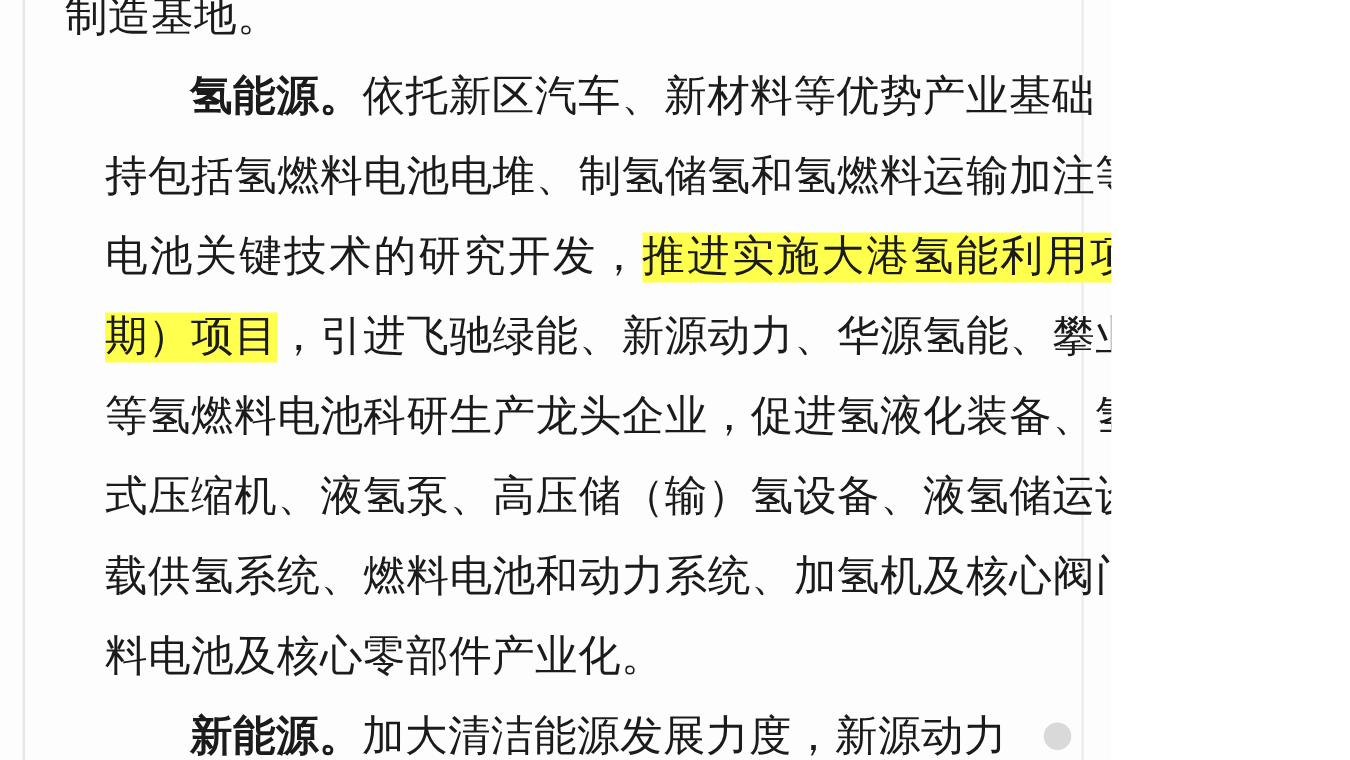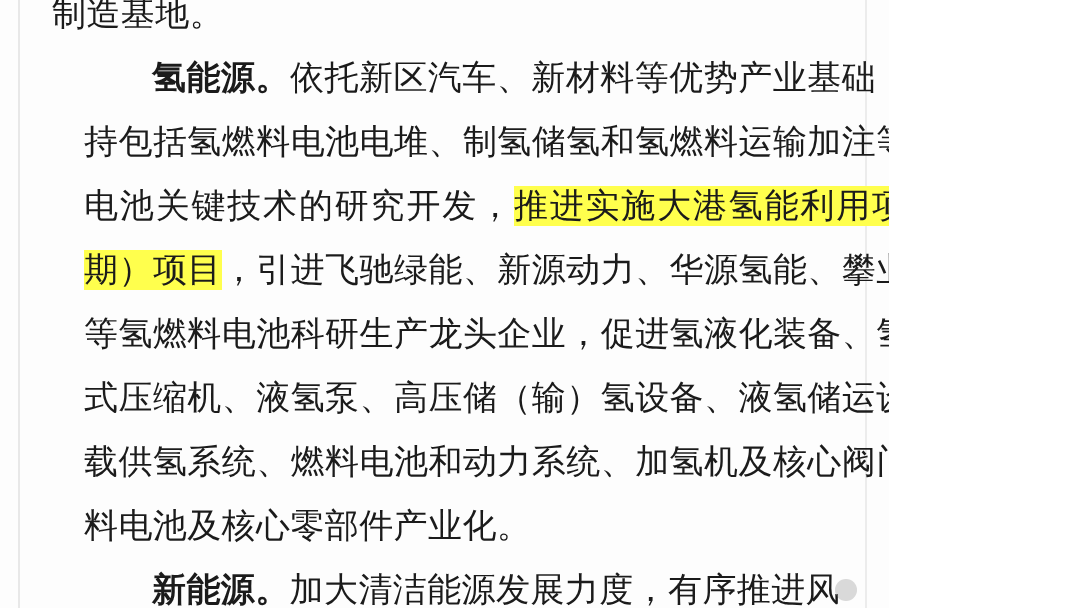--- a/index.html
+++ b/index.html
@@ -109,21 +109,21 @@
 
     <p class="para">
       <span>制造基地。</span>
     </p>
 
     <p class="para indent">
       <span class="lead">氢能源。</span><span>依托新区汽车、新材料等优势产业基础，重点支持包括氢燃料电池电堆、制氢储氢和氢燃料运输加注等氢燃料电池关键技术的研究开发，</span><span class="hl">推进实施大港氢能利用项目（一期）项目</span><span>，引进飞驰绿能、新源动力、华源氢能、攀业氢能源等氢燃料电池科研生产龙头企业，促进氢液化装备、氢气隔膜式压缩机、液氢泵、高压储（输）氢设备、液氢储运设备、车载供氢系统、燃料电池和动力系统、加氢机及核心阀门等氢燃料电池及核心零部件产业化。</span>
     </p>
 
     <p class="para indent">
-      <span class="lead">新能源。</span><span>加大清洁能源发展力度，有序推进风</span>
+      <span class="lead">新能源。</span><span>加大清洁能源发展力度，新源动力</span>
     </p>
 
   </div>
 
   <div class="watermark">
     <span class="wm-icon"></span>
   </div>
 
 </div>
 

